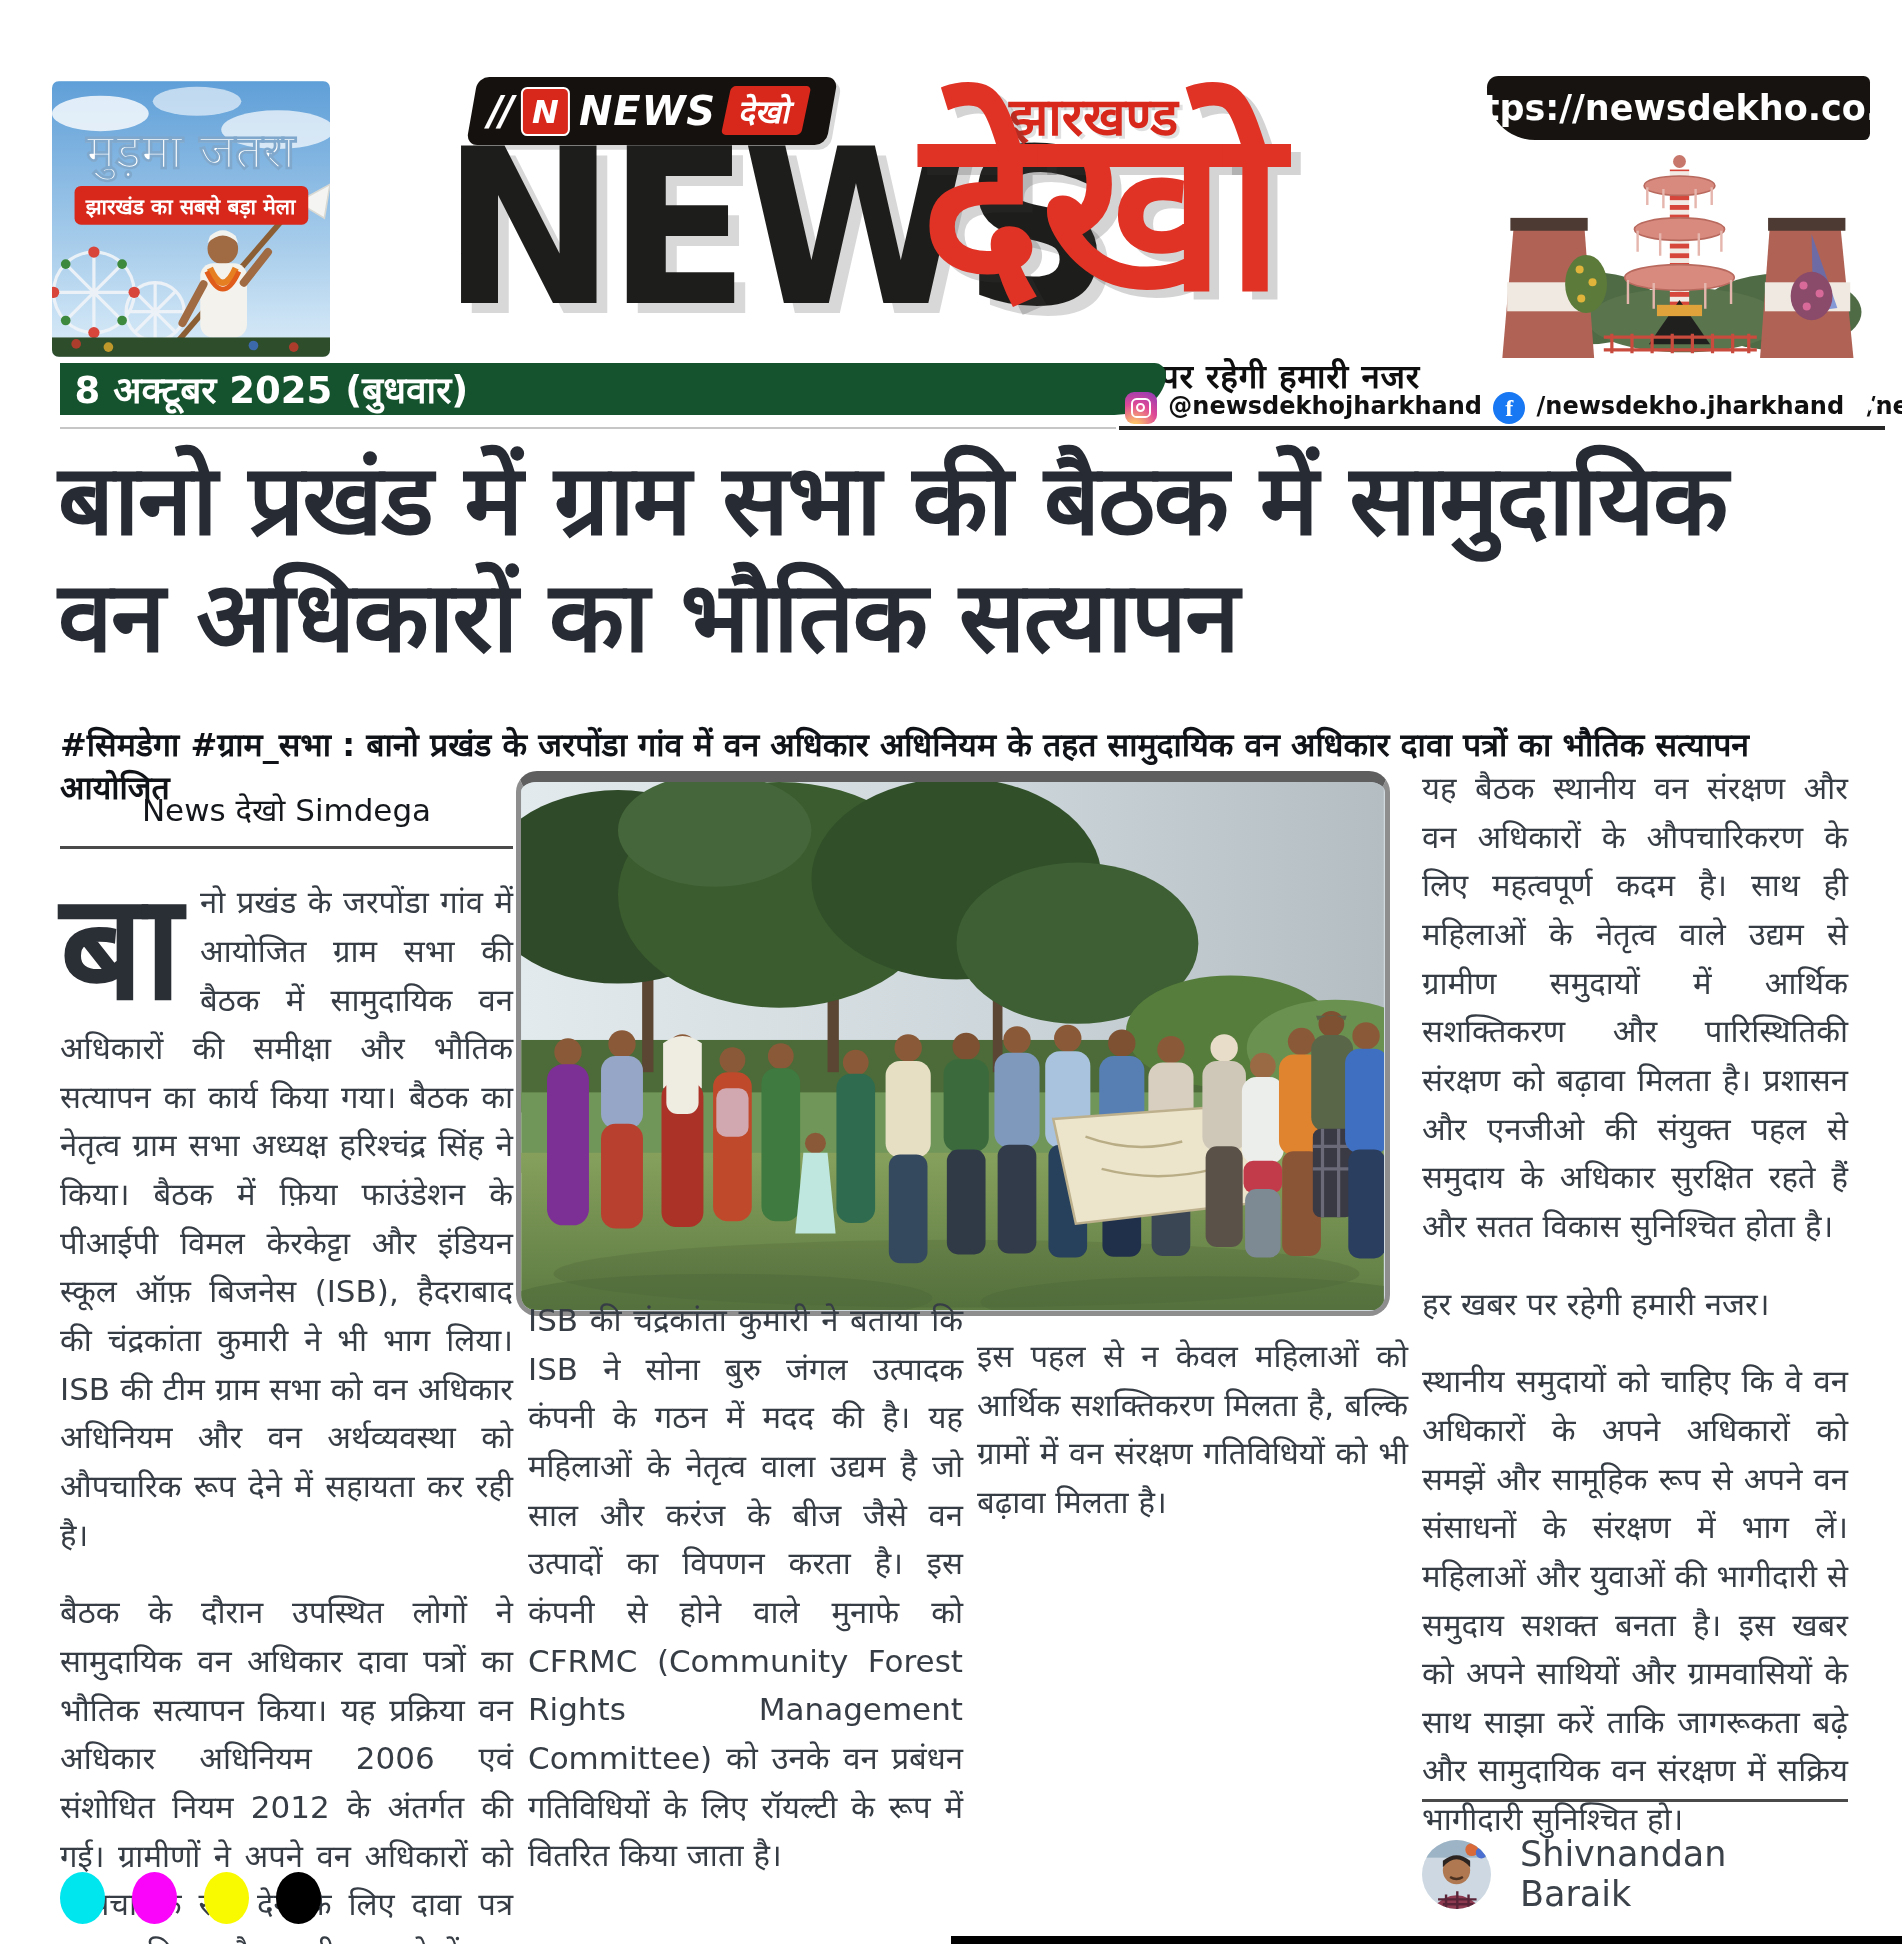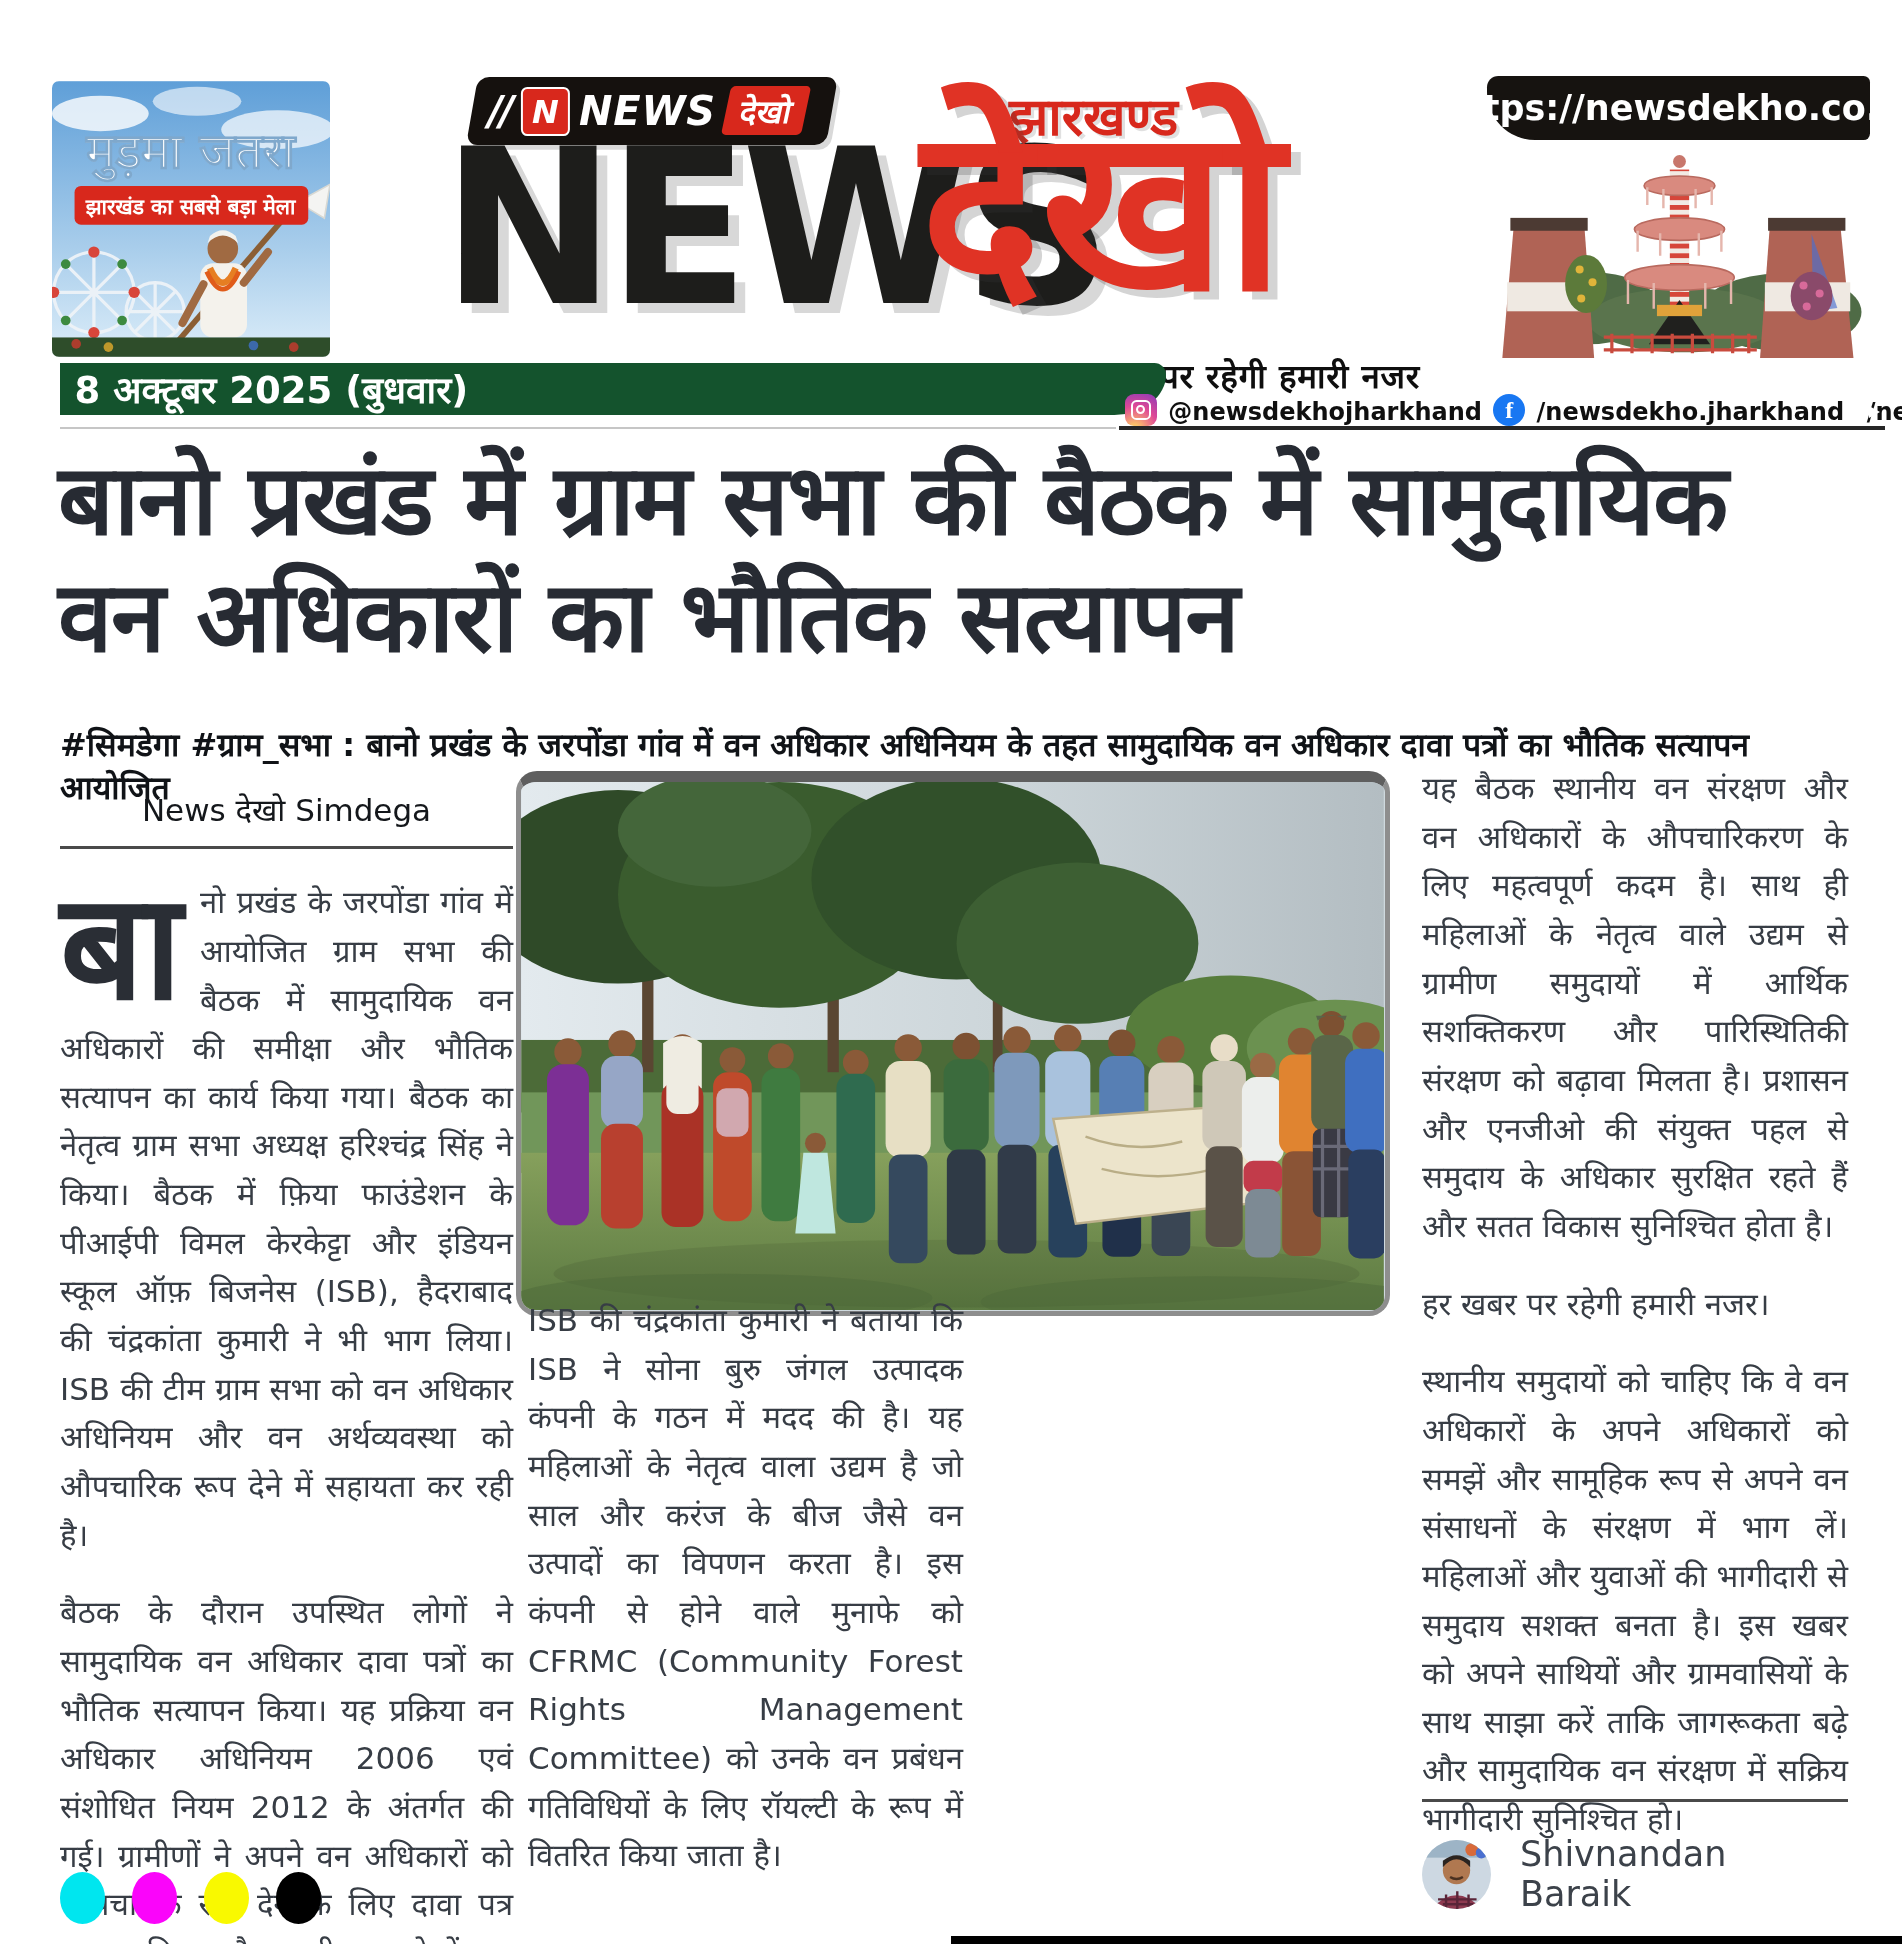--- a/index.html
+++ b/index.html
@@ -41,21 +41,21 @@
   .monument{left:1491px;top:147px;width:377px;height:211px;}
   .date-bar{
     left:60px;top:363px;width:1106px;height:52px;background:#14532d;
     border-radius:0 14.5px 64px 0 / 0 14.5px 50px 0;
     display:flex;padding-left:14.5px;box-sizing:border-box;
     color:#fff;font-size:37px;font-weight:600;
   }
   .rule-light{left:60px;top:427px;width:1056px;height:2.4px;background:#c6c6c6;}
   .rule-dark{left:1119px;top:426px;width:766px;height:4px;background:#262626;}
   .social-row{
-    left:1125px;top:392px;width:761px;height:34px;display:flex;align-items:flex-end;gap:11.3px;
+    left:1125px;top:392px;width:761px;height:34px;display:flex;align-items:flex-start;gap:11.3px;
     font-size:24px;font-weight:800;color:#101010;white-space:nowrap;
   }
   .soc-icon{width:32px;height:32px;flex:0 0 auto;display:flex;align-items:center;justify-content:center;}
   .ig{border-radius:9px;background:radial-gradient(circle at 30% 110%,#fdc468 10%,#df4996 55%,#8a3ab9 100%);}
   .ig-inner{width:16px;height:16px;border:2.4px solid #fff;border-radius:5.6px;position:relative;}
   .ig-inner:after{content:"";position:absolute;left:3.2px;top:3.2px;width:4.8px;height:4.8px;border:2.4px solid #fff;border-radius:50%;}
   .fb{border-radius:50%;background:#1877f2;color:#fff;font-size:24px;font-weight:900;font-family:"Liberation Serif",serif;}
   .yt{width:37px;height:27px;border-radius:7.3px;background:#f00;position:relative;}
   .yt:after{content:"";position:absolute;left:13.7px;top:7.3px;border-left:11.3px solid #fff;border-top:6.4px solid transparent;border-bottom:6.4px solid transparent;}
 
@@ -395,20 +395,21 @@
   <div class="byline-rule"></div>
   <p class="body-text"><span class="dropcap">बा</span><span>नो प्रखंड के जरपोंडा गांव में आयोजित ग्राम सभा की बैठक में सामुदायिक वन अधिकारों की समीक्षा और भौतिक सत्यापन का कार्य किया गया। बैठक का नेतृत्व ग्राम सभा अध्यक्ष हरिश्चंद्र सिंह ने किया। बैठक में फ़िया फाउंडेशन के पीआईपी विमल केरकेट्टा और इंडियन स्कूल ऑफ़ बिजनेस (ISB), हैदराबाद की चंद्रकांता कुमारी ने भी भाग लिया। ISB की टीम ग्राम सभा को वन अधिकार अधिनियम और वन अर्थव्यवस्था को औपचारिक रूप देने में सहायता कर रही है।</span></p>
   <p class="body-text">बैठक के दौरान उपस्थित लोगों ने सामुदायिक वन अधिकार दावा पत्रों का भौतिक सत्यापन किया। यह प्रक्रिया वन अधिकार अधिनियम 2006 एवं संशोधित नियम 2012 के अंतर्गत की गई। ग्रामीणों ने अपने वन अधिकारों को औपचारिक रूप देने के लिए दावा पत्र प्रस्तुत किए और सभी दस्तावेजों का निरीक्षण किया गया।</p>
 </div>
 
 <div class="col col2">
   <p class="body-text">ISB की चंद्रकांता कुमारी ने बताया कि ISB ने सोना बुरु जंगल उत्पादक कंपनी के गठन में मदद की है। यह महिलाओं के नेतृत्व वाला उद्यम है जो साल और करंज के बीज जैसे वन उत्पादों का विपणन करता है। इस कंपनी से होने वाले मुनाफे को CFRMC (Community Forest Rights Management Committee) को उनके वन प्रबंधन गतिविधियों के लिए रॉयल्टी के रूप में वितरित किया जाता है।</p>
 </div>
 
 <div class="col col3">
+  <p class="body-text">इस पहल से न केवल महिलाओं को आर्थिक सशक्तिकरण मिलता है, बल्कि ग्रामों में वन संरक्षण गतिविधियों को भी बढ़ावा मिलता है।</p>
 </div>
 
 <div class="col col4">
   <p class="body-text">यह बैठक स्थानीय वन संरक्षण और वन अधिकारों के औपचारिकरण के लिए महत्वपूर्ण कदम है। साथ ही महिलाओं के नेतृत्व वाले उद्यम से ग्रामीण समुदायों में आर्थिक सशक्तिकरण और पारिस्थितिकी संरक्षण को बढ़ावा मिलता है। प्रशासन और एनजीओ की संयुक्त पहल से समुदाय के अधिकार सुरक्षित रहते हैं और सतत विकास सुनिश्चित होता है।</p>
   <p class="body-text">हर खबर पर रहेगी हमारी नजर।</p>
   <p class="body-text">स्थानीय समुदायों को चाहिए कि वे वन अधिकारों के अपने अधिकारों को समझें और सामूहिक रूप से अपने वन संसाधनों के संरक्षण में भाग लें। महिलाओं और युवाओं की भागीदारी से समुदाय सशक्त बनता है। इस खबर को अपने साथियों और ग्रामवासियों के साथ साझा करें ताकि जागरूकता बढ़े और सामुदायिक वन संरक्षण में सक्रिय भागीदारी सुनिश्चित हो।</p>
 </div>
 
 <div class="abs author-block">
   <div class="author-rule"></div>

